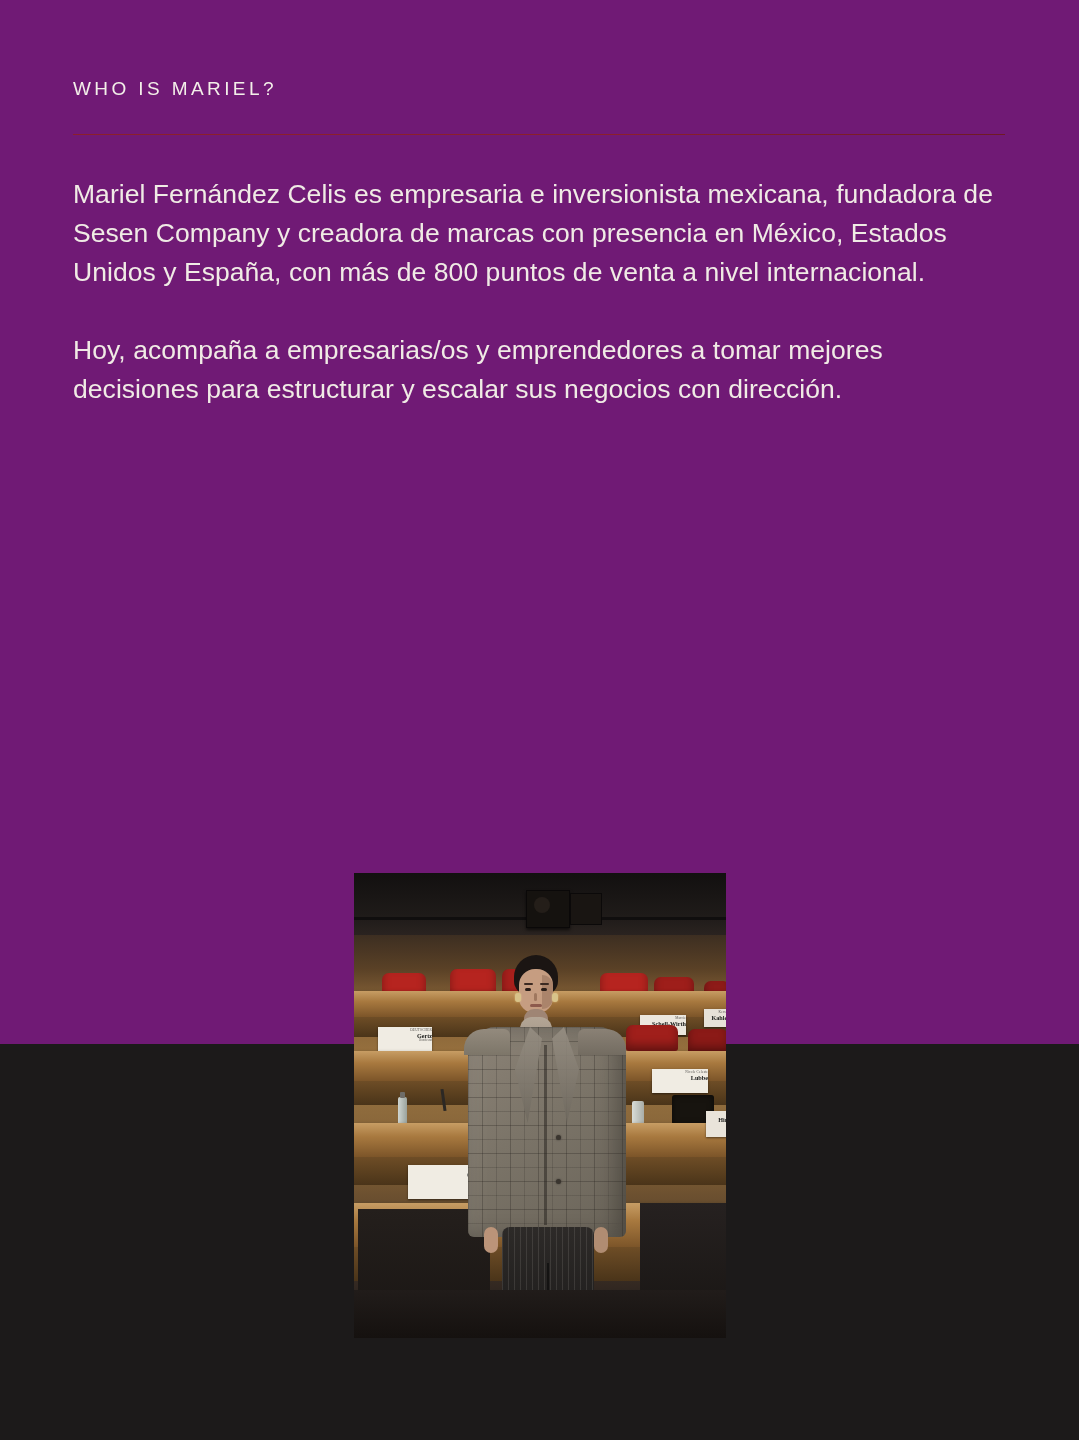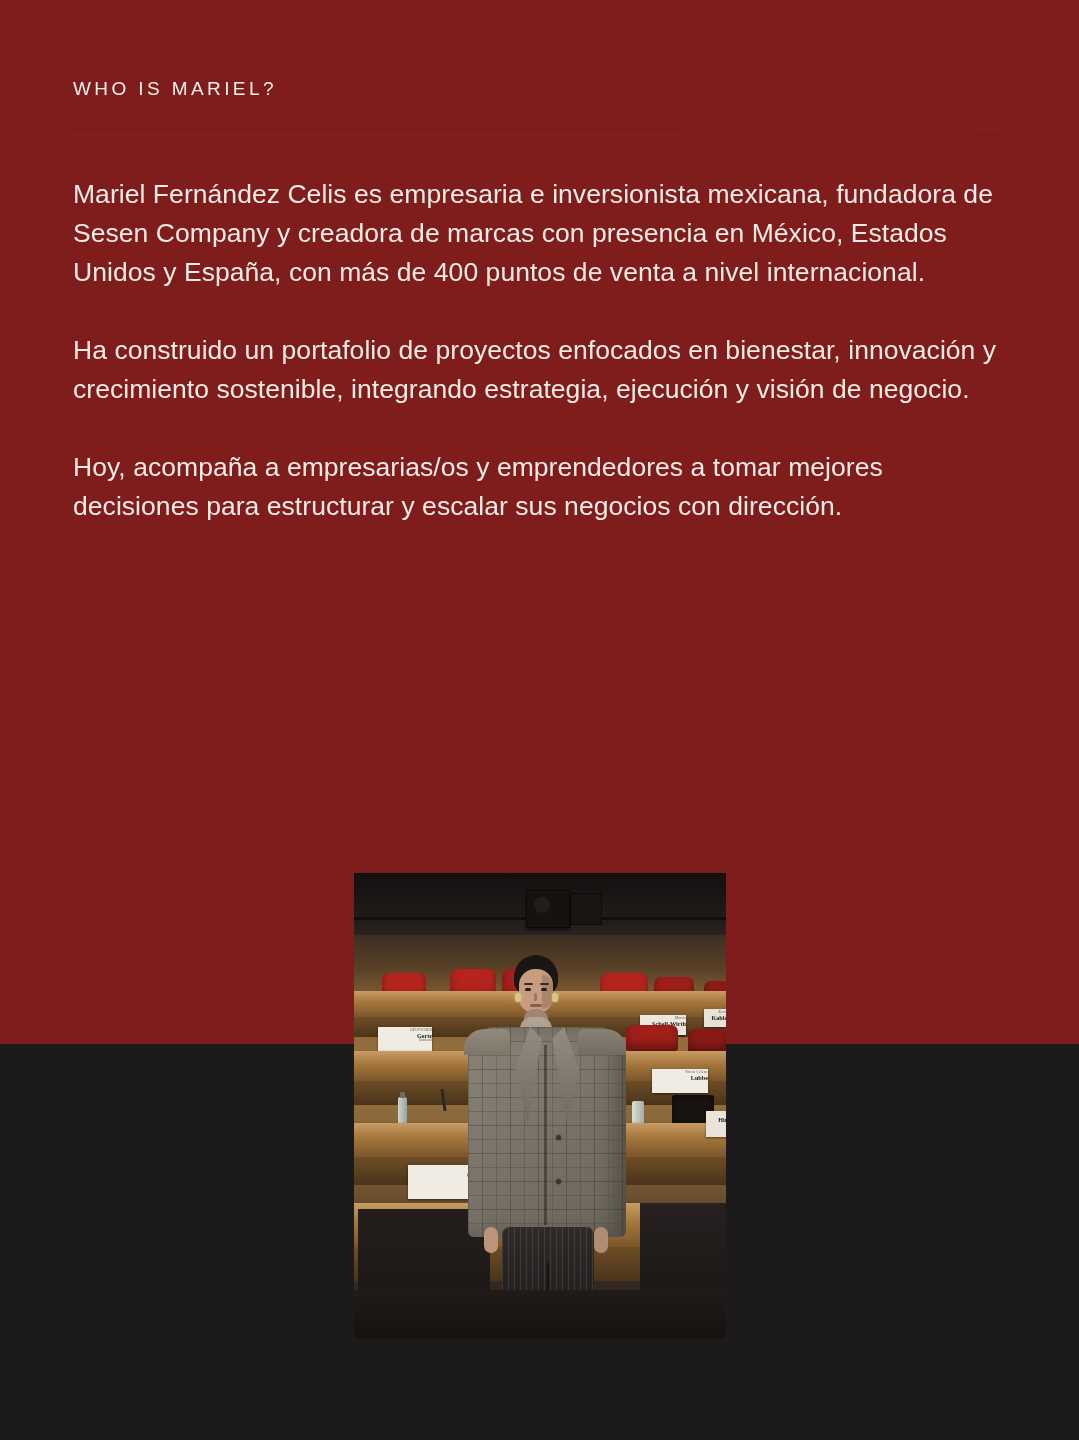--- a/index.html
+++ b/index.html
@@ -13,21 +13,21 @@
     overflow: hidden;
     font-family: "Liberation Sans", sans-serif;
     color: #efeae4;
     -webkit-font-smoothing: antialiased;
   }
 
   .page {
     position: relative;
     width: 1079px;
     height: 1044px;
-    background: #7f1d1d;
+    background: #701a75;
     box-sizing: border-box;
   }
 
   .content {
     position: absolute;
     left: 73px;
     top: 0;
     width: 932px;
   }
 
@@ -339,22 +339,21 @@
 
 <div class="page">
 
   <div class="content">
 
     <div class="eyebrow">WHO IS MARIEL?</div>
 
     <div class="rule"></div>
 
     <div class="body-copy">
-      <p class="para">Mariel Fernández Celis es empresaria e inversionista mexicana, fundadora de Sesen Company y creadora de marcas con presencia en México, Estados Unidos y España, con más de 400 puntos de venta a nivel internacional.</p>
-      <p class="para">Ha construido un portafolio de proyectos enfocados en bienestar, innovación y crecimiento sostenible, integrando estrategia, ejecución y visión de negocio.</p>
+      <p class="para">Mariel Fernández Celis es empresaria e inversionista mexicana, fundadora de Sesen Company y creadora de marcas con presencia en México, Estados Unidos y España, con más de 800 puntos de venta a nivel internacional.</p>
       <p class="para">Hoy, acompaña a empresarias/os y emprendedores a tomar mejores decisiones para estructurar y escalar sus negocios con dirección.</p>
     </div>
   </div>
 
   <div class="photo-wrap">
     <div class="photo">
 
       <div class="room"></div>
       <div class="ceiling"></div>
       <div class="ceiling-seam"></div>

